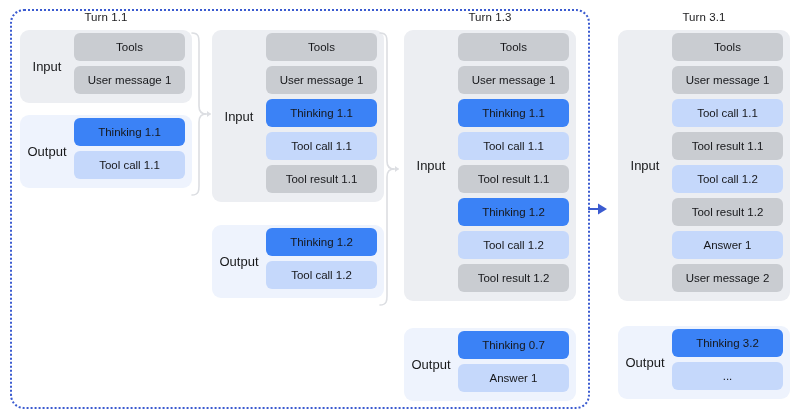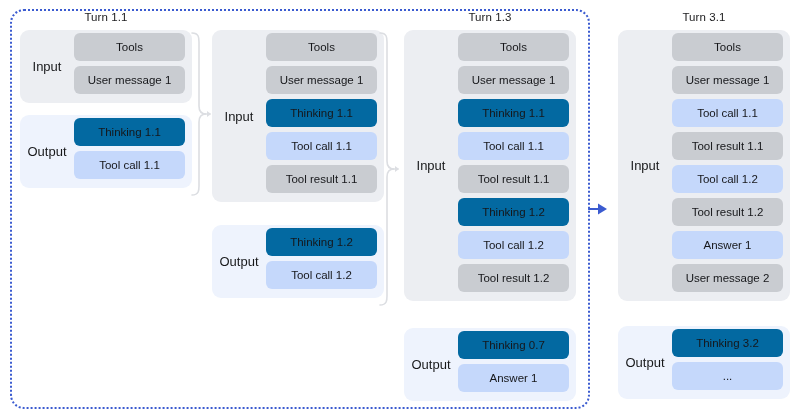--- a/index.html
+++ b/index.html
@@ -60,21 +60,21 @@
     height:28px;
     line-height:28px;
     border-radius:6px;
     text-align:center;
     font-size:11.5px;
     color:#16171a;
     white-space:nowrap;
     overflow:hidden;
   }
   .chip.grey{background:#c9ccd1;}
-  .chip.blue{background:#0369a1;}
+  .chip.blue{background:#3b82f6;}
   .chip.lightblue{background:#c5d8fb;}
 
   
   .brace{position:absolute;}
   .brace svg{display:block;}
 
   
   .arrow{position:absolute;}
   .arrow svg{display:block;}
 </style>

